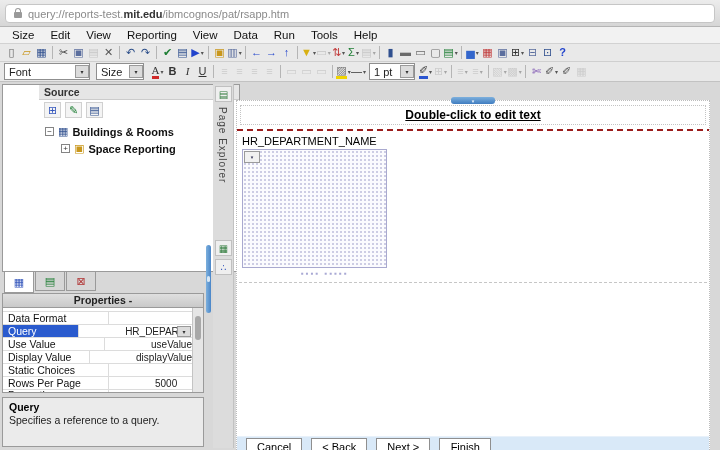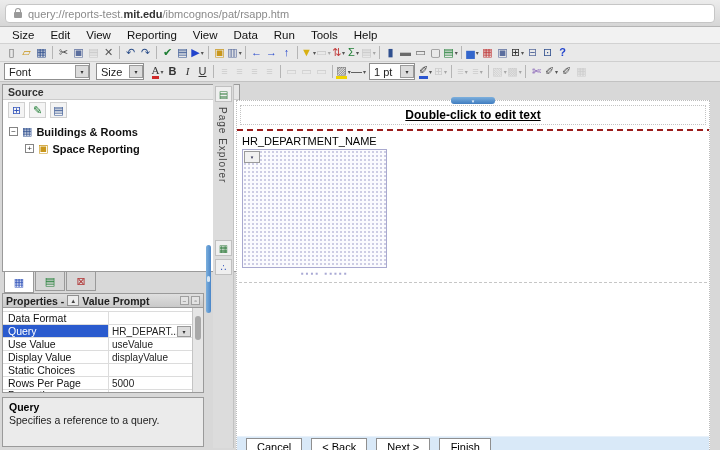--- a/index.html
+++ b/index.html
@@ -43,48 +43,48 @@
   .select { height:17px; background:#fff; border:1px solid #8f8f8f; display:inline-flex;
     align-items:center; font-size:11px; color:#222; padding-left:4px; margin-right:6px; }
   .select .sarrow { margin-left:auto; width:14px; height:13px; background:#dcdcdc; border:1px solid #9a9a9a;
     display:flex; align-items:center; justify-content:center; font-size:6px; color:#333; }
   .sel-font { width:86px; }
   .sel-size { width:48px; }
   .sel-bw { width:46px; margin:0 3px; }
   
   .left-col { position:absolute; left:2px; top:84px; width:202px; height:364px; }
   .panel { border:1px solid #9a9a9a; background:#fff; }
-  .source-panel { position:absolute; left:0; top:0; width:238px; height:188px; display:flex; flex-direction:column; }
+  .source-panel { position:absolute; left:0; top:0; width:238px; height:188px; display:flex; flex-direction:column;padding-left:36px; }
   .panel-title { height:15px; background:#e6e6e6; border-bottom:1px solid #cccccc;
     font-size:10.5px; font-weight:bold; color:#333; padding:1px 5px; }
   .mini-toolbar { height:20px; display:flex; align-items:center; gap:4px; padding:2px 5px; }
   .mini-toolbar .tbtn { border:1px solid #d0d0d0; background:#f4f4f4; width:17px; }
   .tree { flex:1; overflow:hidden; padding-top:3px; }
   .trow { height:17px; display:flex; align-items:center; gap:4px; padding-left:6px; }
   .trow.child { padding-left:22px; }
   .expander { width:9px; height:9px; border:1px solid #848484; background:#fff; color:#333;
     font-size:8px; line-height:7px; text-align:center; flex:none; }
   .ticon { font-size:11px; }
   .tlabel { color:#111; font-weight:bold; font-size:11px; }
   .tabs-row { position:absolute; left:0; top:188px; height:21px; display:flex; padding-left:2px; }
   .ptab { width:30px; height:19px; border:1px solid #9a9a9a; border-top:none; background:#d7d7d7;
     display:flex; align-items:center; justify-content:center; font-size:11px; margin-right:1px; }
   .ptab.active { background:#fff; height:21px; }
   .props-header { position:absolute; left:0; top:209px; width:202px; height:15px;
     background:linear-gradient(#dfdfdf,#c9c9c9); border:1px solid #9a9a9a;
-    display:flex; align-items:center; gap:3px; padding:0 3px; font-size:10.5px; font-weight:bold; color:#222; }
+    display:flex; align-items:center; gap:3px; padding:0 3px; font-size:10.5px; font-weight:bold; color:#222;flex-direction:column; }
   .collapse-btn { width:12px; height:11px; border:1px solid #8f8f8f; background:#ececec;
     display:inline-flex; align-items:center; justify-content:center; font-size:7px; color:#444; }
   .win-controls { margin-left:auto; display:flex; gap:2px; }
   .wc { width:9px; height:9px; border:1px solid #9f9f9f; background:#e3e3e3; font-size:6px;
     display:inline-flex; align-items:center; justify-content:center; color:#555; font-weight:normal; }
   .prop-grid { position:absolute; left:0; top:224px; width:202px; height:85px; background:#fff;
     border:1px solid #9a9a9a; border-top:none; overflow:hidden; }
   .prop-rows { position:absolute; left:0; top:0; right:11px; bottom:0; }
-  .prow { height:13px; display:flex; align-items:center; border-bottom:1px solid #dcdcdc; font-size:10.5px; }
+  .prow { height:13px; display:flex; align-items:center; border-bottom:1px solid #dcdcdc; font-size:10.5px;gap:43px; }
   .prow.stub { height:4px; }
   .prow.stub .pname,.prow.stub .pval { border-color:transparent; }
   .prow.cut { height:9px; overflow:hidden; border-bottom:none; }
   .pname { width:106px; height:100%; display:flex; align-items:center; padding-left:5px;
     border-right:1px solid #dcdcdc; color:#111; }
   .pval { flex:1; height:100%; display:flex; align-items:center; padding-left:3px;
     position:relative; font-size:10px; color:#222; }
   .prow.selected .pname { background:#2a5bce; color:#fff; }
   .pdrop { position:absolute; right:1px; top:1px; width:14px; height:11px; background:#dcdcdc;
     border:1px solid #999; display:flex; align-items:center; justify-content:center; font-size:6px; color:#333; }

